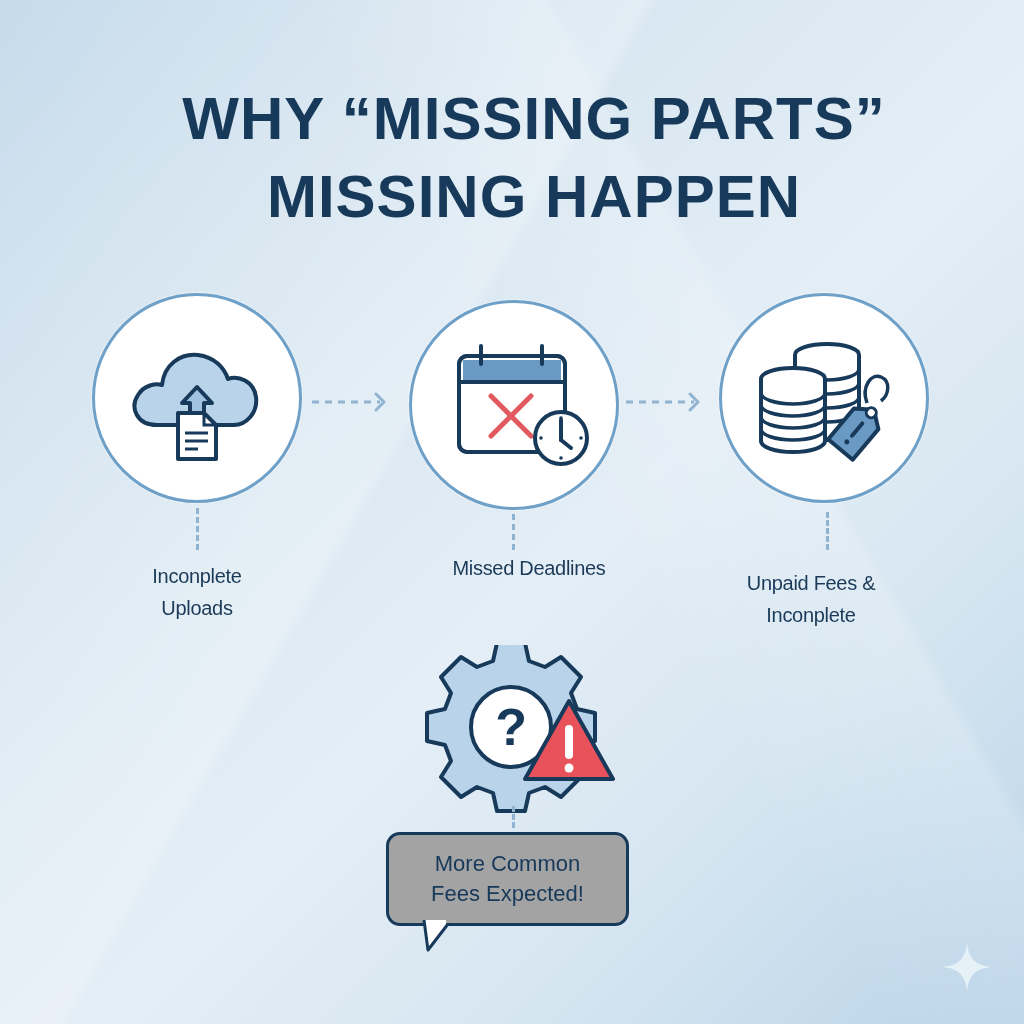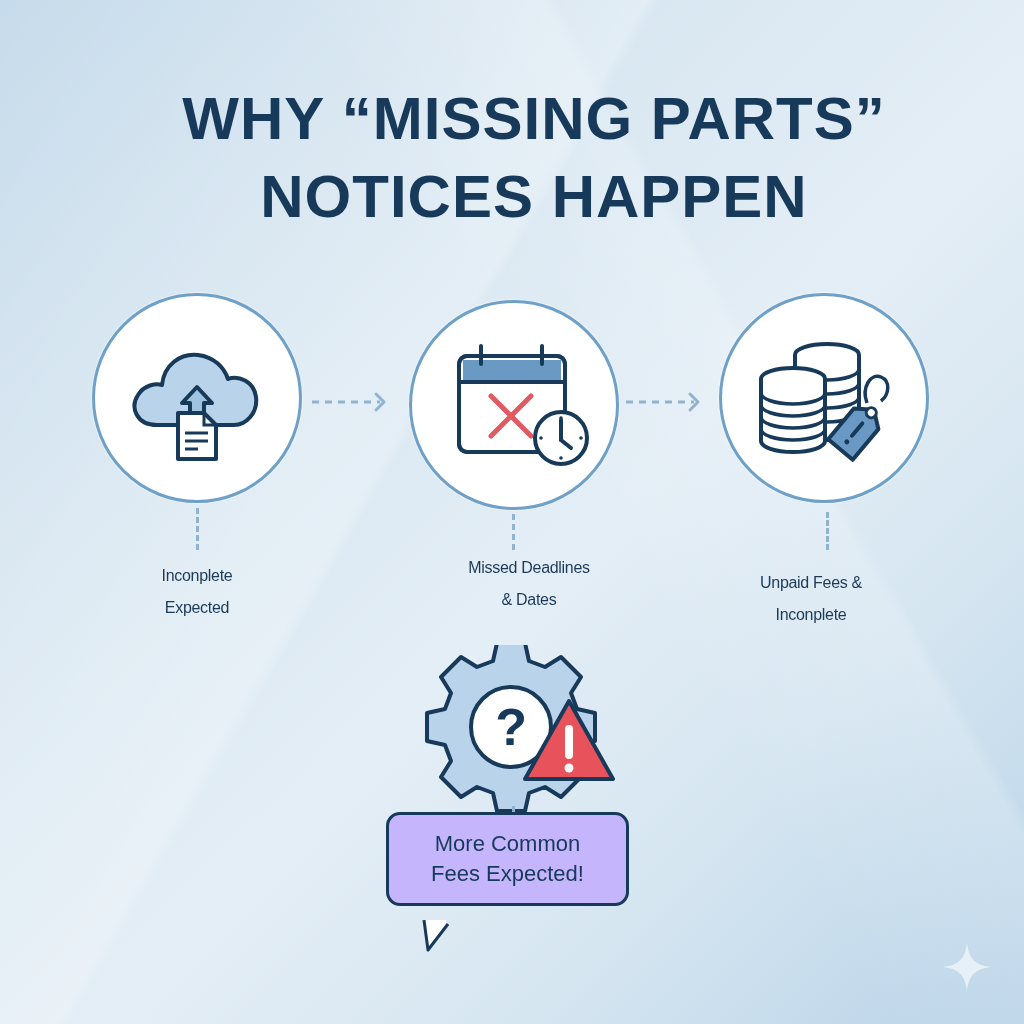--- a/index.html
+++ b/index.html
@@ -24,40 +24,40 @@
     .circle {
       position: absolute; width: 210px; height: 210px; border-radius: 50%;
       background: #ffffff; border: 3px solid #6fa0c8; box-sizing: border-box;
       display: flex; align-items: center; justify-content: center;
       box-shadow: 0 0 0 1px rgba(255,255,255,0.4);
     }
     .arrow { position: absolute; }
     .vdash { position: absolute; width: 3px; border-left: 3px dashed #8fb3d1; }
     .label {
       position: absolute; text-align: center; color: #1b3a58;
-      font-family: "Liberation Sans", sans-serif; font-size: 16px; line-height: 32px;
+      font-family: "Liberation Sans", sans-serif; font-size: 20px; line-height: 32px;
       transform: translateX(-50%); white-space: nowrap; letter-spacing: -0.3px;
     }
     .bubble {
-      position: absolute; left: 386px; top: 812px; width: 243px; height: 94px;
-      background: #c4b5fd; border: 3px solid #17395a; border-radius: 14px; box-sizing: border-box;
+      position: absolute; left: 386px; top: 832px; width: 243px; height: 94px;
+      background: #a3a3a3; border: 3px solid #17395a; border-radius: 14px; box-sizing: border-box;
       display: flex; flex-direction: column; align-items: center; justify-content: center;
       color: #17395a; font-size: 22px; line-height: 30px;
     }
     .bubble-tail { position: absolute; left: 418px; top: 920px; }
     .sparkle { position: absolute; left: 943px; top: 943px; }
   </style>
 </head>
 <body>
 
 <div class="bg-facet"></div>
 
 <div class="title">
   <div>WHY “MISSING PARTS”</div>
-  <div>NOTICES HAPPEN</div>
+  <div>MISSING HAPPEN</div>
 </div>
 
 <div class="circle" style="left:92px; top:293px;">
   <svg width="150" height="130" viewBox="0 0 150 130">
     <path d="M35 92 C14 92 8 74 16 62 C22 52 34 50 40 52 C42 32 58 20 76 22 C92 24 102 34 106 46 C116 42 132 48 134 64 C136 80 124 92 112 92 Z" fill="#b9d4ea" stroke="#17395a" stroke-width="4" stroke-linejoin="round"></path>
     <path d="M60 70 L75 54 L90 70 L82 70 L82 88 L68 88 L68 70 Z" fill="#9fc3e0" stroke="#17395a" stroke-width="4" stroke-linejoin="round"></path>
     <path d="M56 80 L82 80 L94 92 L94 126 L56 126 Z" fill="#ffffff" stroke="#17395a" stroke-width="4" stroke-linejoin="round"></path>
     <path d="M82 80 L82 92 L94 92" fill="none" stroke="#17395a" stroke-width="3"></path>
     <line x1="63" y1="100" x2="86" y2="100" stroke="#17395a" stroke-width="3"></line>
     <line x1="63" y1="108" x2="86" y2="108" stroke="#17395a" stroke-width="3"></line>
@@ -130,25 +130,24 @@
     </g>
   </svg>
 </div>
 
 <div class="vdash" style="left:196px; top:508px; height:42px;"></div>
 <div class="vdash" style="left:512px; top:514px; height:36px;"></div>
 <div class="vdash" style="left:826px; top:512px; height:38px;"></div>
 
 <div class="label" style="left:197px; top:560px;">
   <div>Inconplete</div>
-  <div>Expected</div>
+  <div>Uploads</div>
 </div>
 <div class="label" style="left:513px; top:552px;margin-left:16px;">
   <div>Missed Deadlines</div>
-  <div>&amp; Dates</div>
 </div>
 <div class="label" style="left:811px; top:567px;">
   <div>Unpaid Fees &amp;</div>
   <div>Inconplete</div>
 </div>
 
 <svg style="position:absolute; left:425px; top:645px;" width="195" height="170" viewBox="0 0 195 170">
   <g transform="translate(86 82)">
     <path d="M-14 -78 L14 -78 L18 -60 L34 -54 L50 -64 L70 -44 L60 -28 L66 -12 L84 -8 L84 20 L66 24 L60 40 L70 56 L50 76 L34 66 L18 72 L14 90 L-14 90 L-18 72 L-34 66 L-50 76 L-70 56 L-60 40 L-66 24 L-84 20 L-84 -8 L-66 -12 L-60 -28 L-70 -44 L-50 -64 L-34 -54 L-18 -60 Z" fill="#b9d4ea" stroke="#17395a" stroke-width="4" stroke-linejoin="round" transform="translate(0 -6)"></path>
     <circle cx="0" cy="0" r="40" fill="#ffffff" stroke="#17395a" stroke-width="4"></circle>

